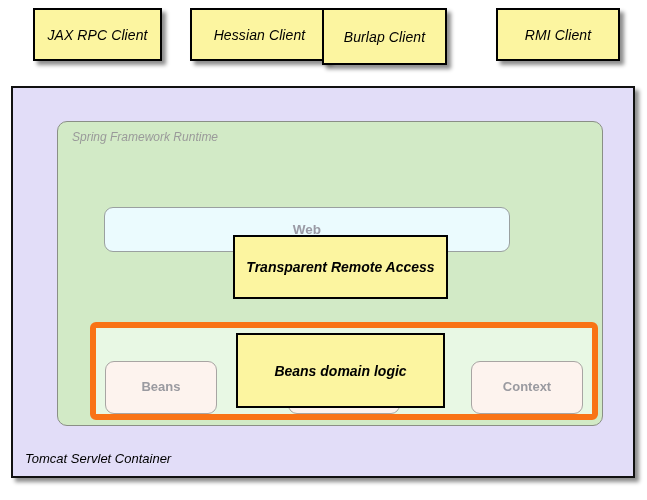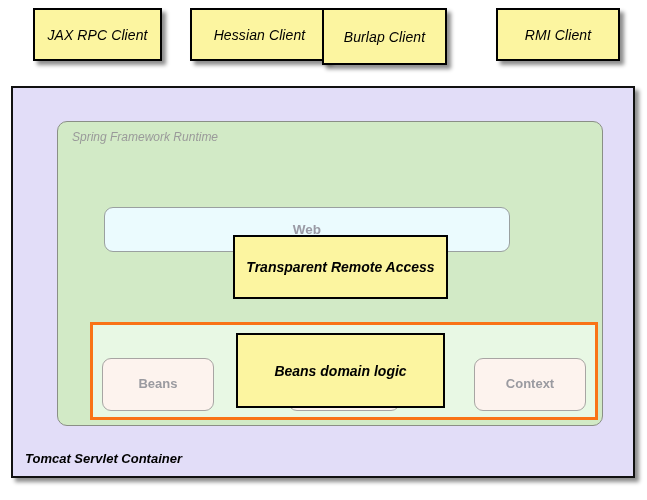--- a/index.html
+++ b/index.html
@@ -51,21 +51,21 @@
     height: 392px;
     background: #E2DDF8;
     border: 2px solid #111111;
     box-sizing: border-box;
   }
   #tomcat-label {
     position: absolute;
     left: 12px;
     bottom: 10px;
     font-size: 13px;
-    font-weight: bold;
+    font-weight: normal;
     font-style: italic;
     color: #000000;
     white-space: nowrap;
   }
 
   
   #spring-runtime {
     position: absolute;
     left: 44px;
     top: 33px;
@@ -109,22 +109,22 @@
   }
 
   
   #core-container {
     position: absolute;
     left: 32px;
     top: 200px;
     width: 508px;
     height: 98px;
     background: #E8F8E4;
-    border: 3px solid #f97316;
-    border-radius: 0;
+    border: 6px solid #f97316;
+    border-radius: 6px;
     box-sizing: border-box;
   }
   #core-container-label {
     position: absolute;
     top: 7px;
     left: 0;
     right: 0;
     text-align: center;
     font-size: 14.5px;
     font-style: italic;

